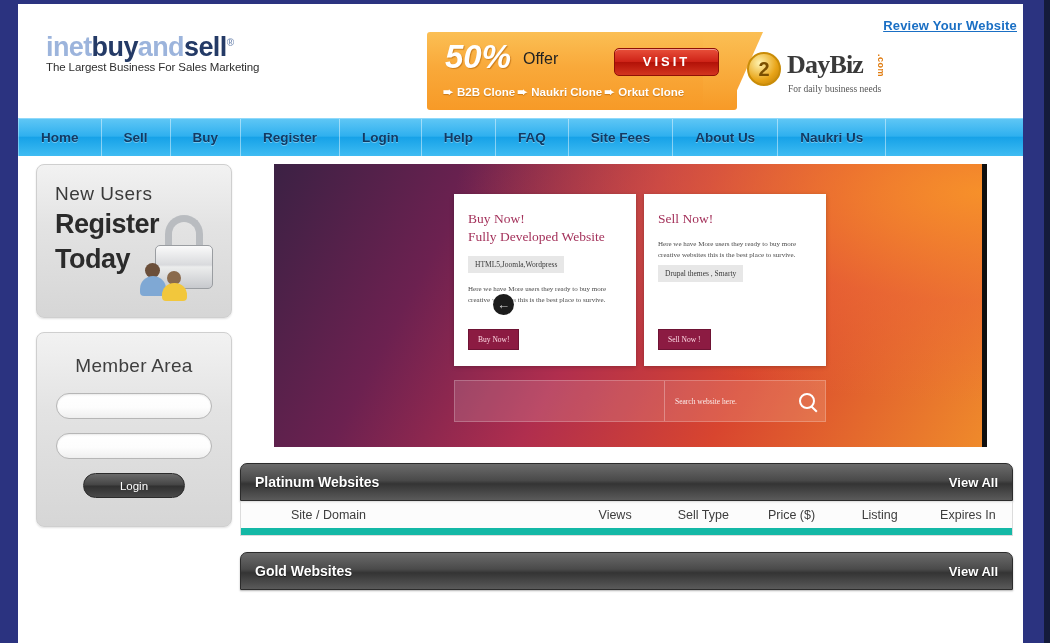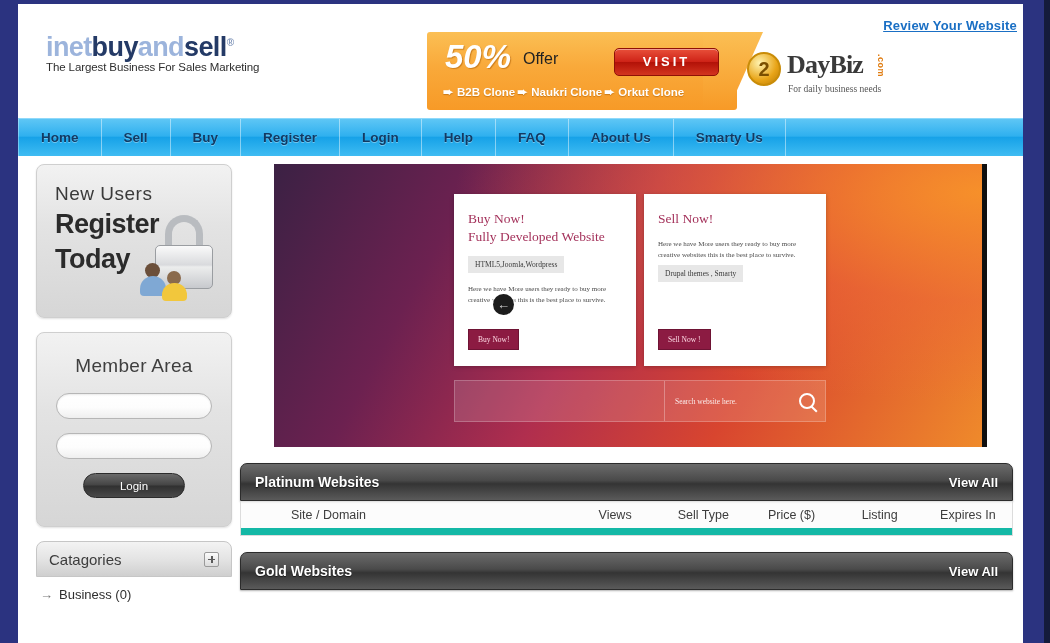--- a/index.html
+++ b/index.html
@@ -367,22 +367,23 @@
     </div>
 
     <div class="nav">
       <div class="nav-item">Home</div>
       <div class="nav-item">Sell</div>
       <div class="nav-item">Buy</div>
       <div class="nav-item">Register</div>
       <div class="nav-item">Login</div>
       <div class="nav-item">Help</div>
       <div class="nav-item">FAQ</div>
+      <div class="nav-item">Site Fees</div>
       <div class="nav-item">About Us</div>
-      <div class="nav-item">Smarty Us</div>
+      <div class="nav-item">Naukri Us</div>
       <div class="nav-fill"></div>
     </div>
 
     <div class="body-wrap">
 
       <div class="sidebar">
 
         <div class="side-box reg-box">
           <div class="reg-new">New  Users</div>
           <div class="reg-big">Register</div>
@@ -397,29 +398,20 @@
           </div>
         </div>
 
         <div class="side-box mem-box">
           <div class="mem-title">Member Area</div>
           <input class="mem-input" type="text" placeholder="" style="">
           <input class="mem-input" type="password" placeholder="" style="">
           <button class="mem-login">Login</button>
         </div>
 
-        <div class="cat-box">
-          <div class="cat-head">
-            <span class="cat-title">Catagories</span>
-            <span class="cat-plus"></span>
-          </div>
-          <div class="cat-list">
-            <div class="cat-item"><span class="ar">→</span><span>Business (0)</span></div>
-          </div>
-        </div>
       </div>
 
       <div class="main">
 
         <div class="slider">
           <div class="cards">
 
             <div class="card buy">
               <h3><span>Buy Now!</span><span class="l2">Fully Developed Website</span></h3>
               <span class="chip">HTML5,Joomla,Wordpress</span>

